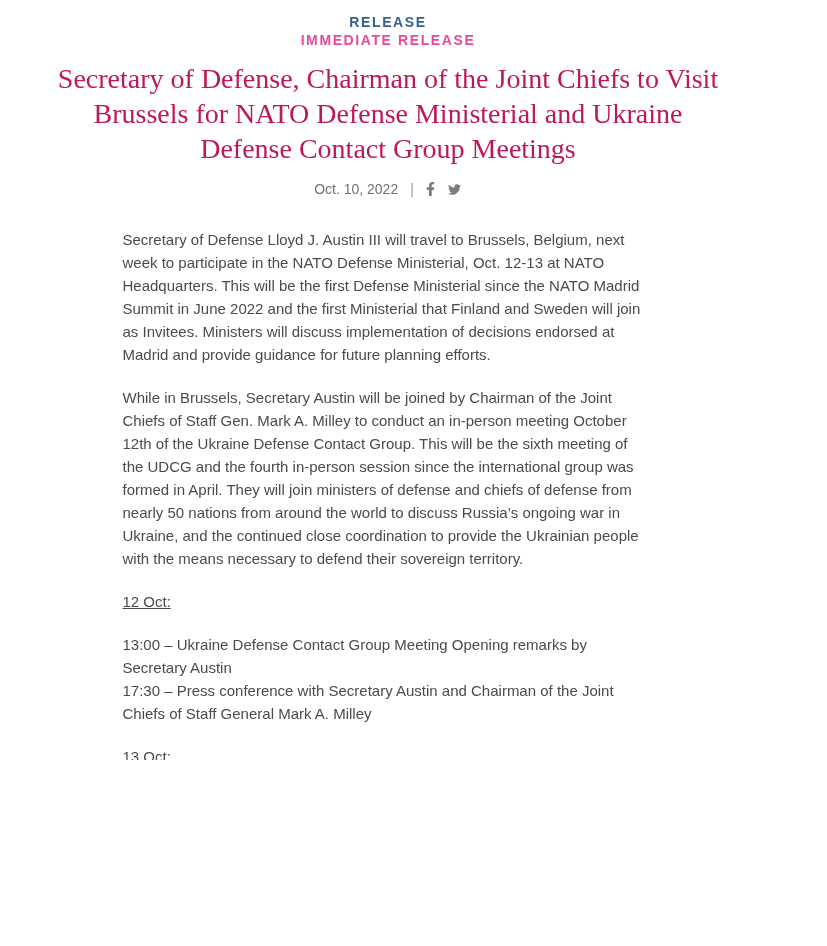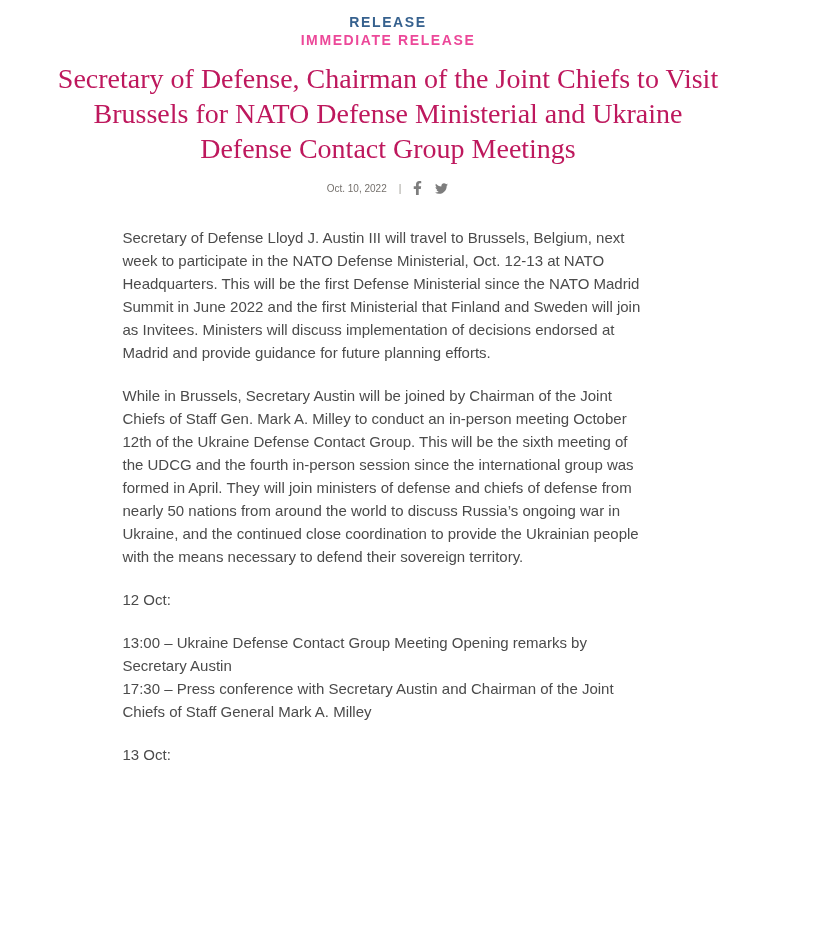--- a/index.html
+++ b/index.html
@@ -36,21 +36,21 @@
     font-size: 28px;
     line-height: 35px;
     color: #be185d;
     text-align: center;
     max-width: 680px;
     margin: 12px auto 0 auto;
   }
   .meta-row {
     margin-top: 15px;
     text-align: center;
-    font-size: 10px;
+    font-size: 14px;
     color: #75716d;
     display: flex;
     justify-content: center;
     align-items: center;
     gap: 12px;
   }
   .meta-row .sep {
     color: #9a968f;
   }
   .share {
@@ -69,20 +69,21 @@
     line-height: 23px;
     color: #4b4b4b;
   }
   .article p {
     margin: 0 13px 20px 0;
   }
   .gap-before {
     margin-top: 43px !important;
   }
   .underlined {
+    text-decoration: underline;
   }
 </style>
 </head>
 <body>
 
 <div class="page">
   <div class="content">
 
     <div class="kicker">RELEASE</div>
 

